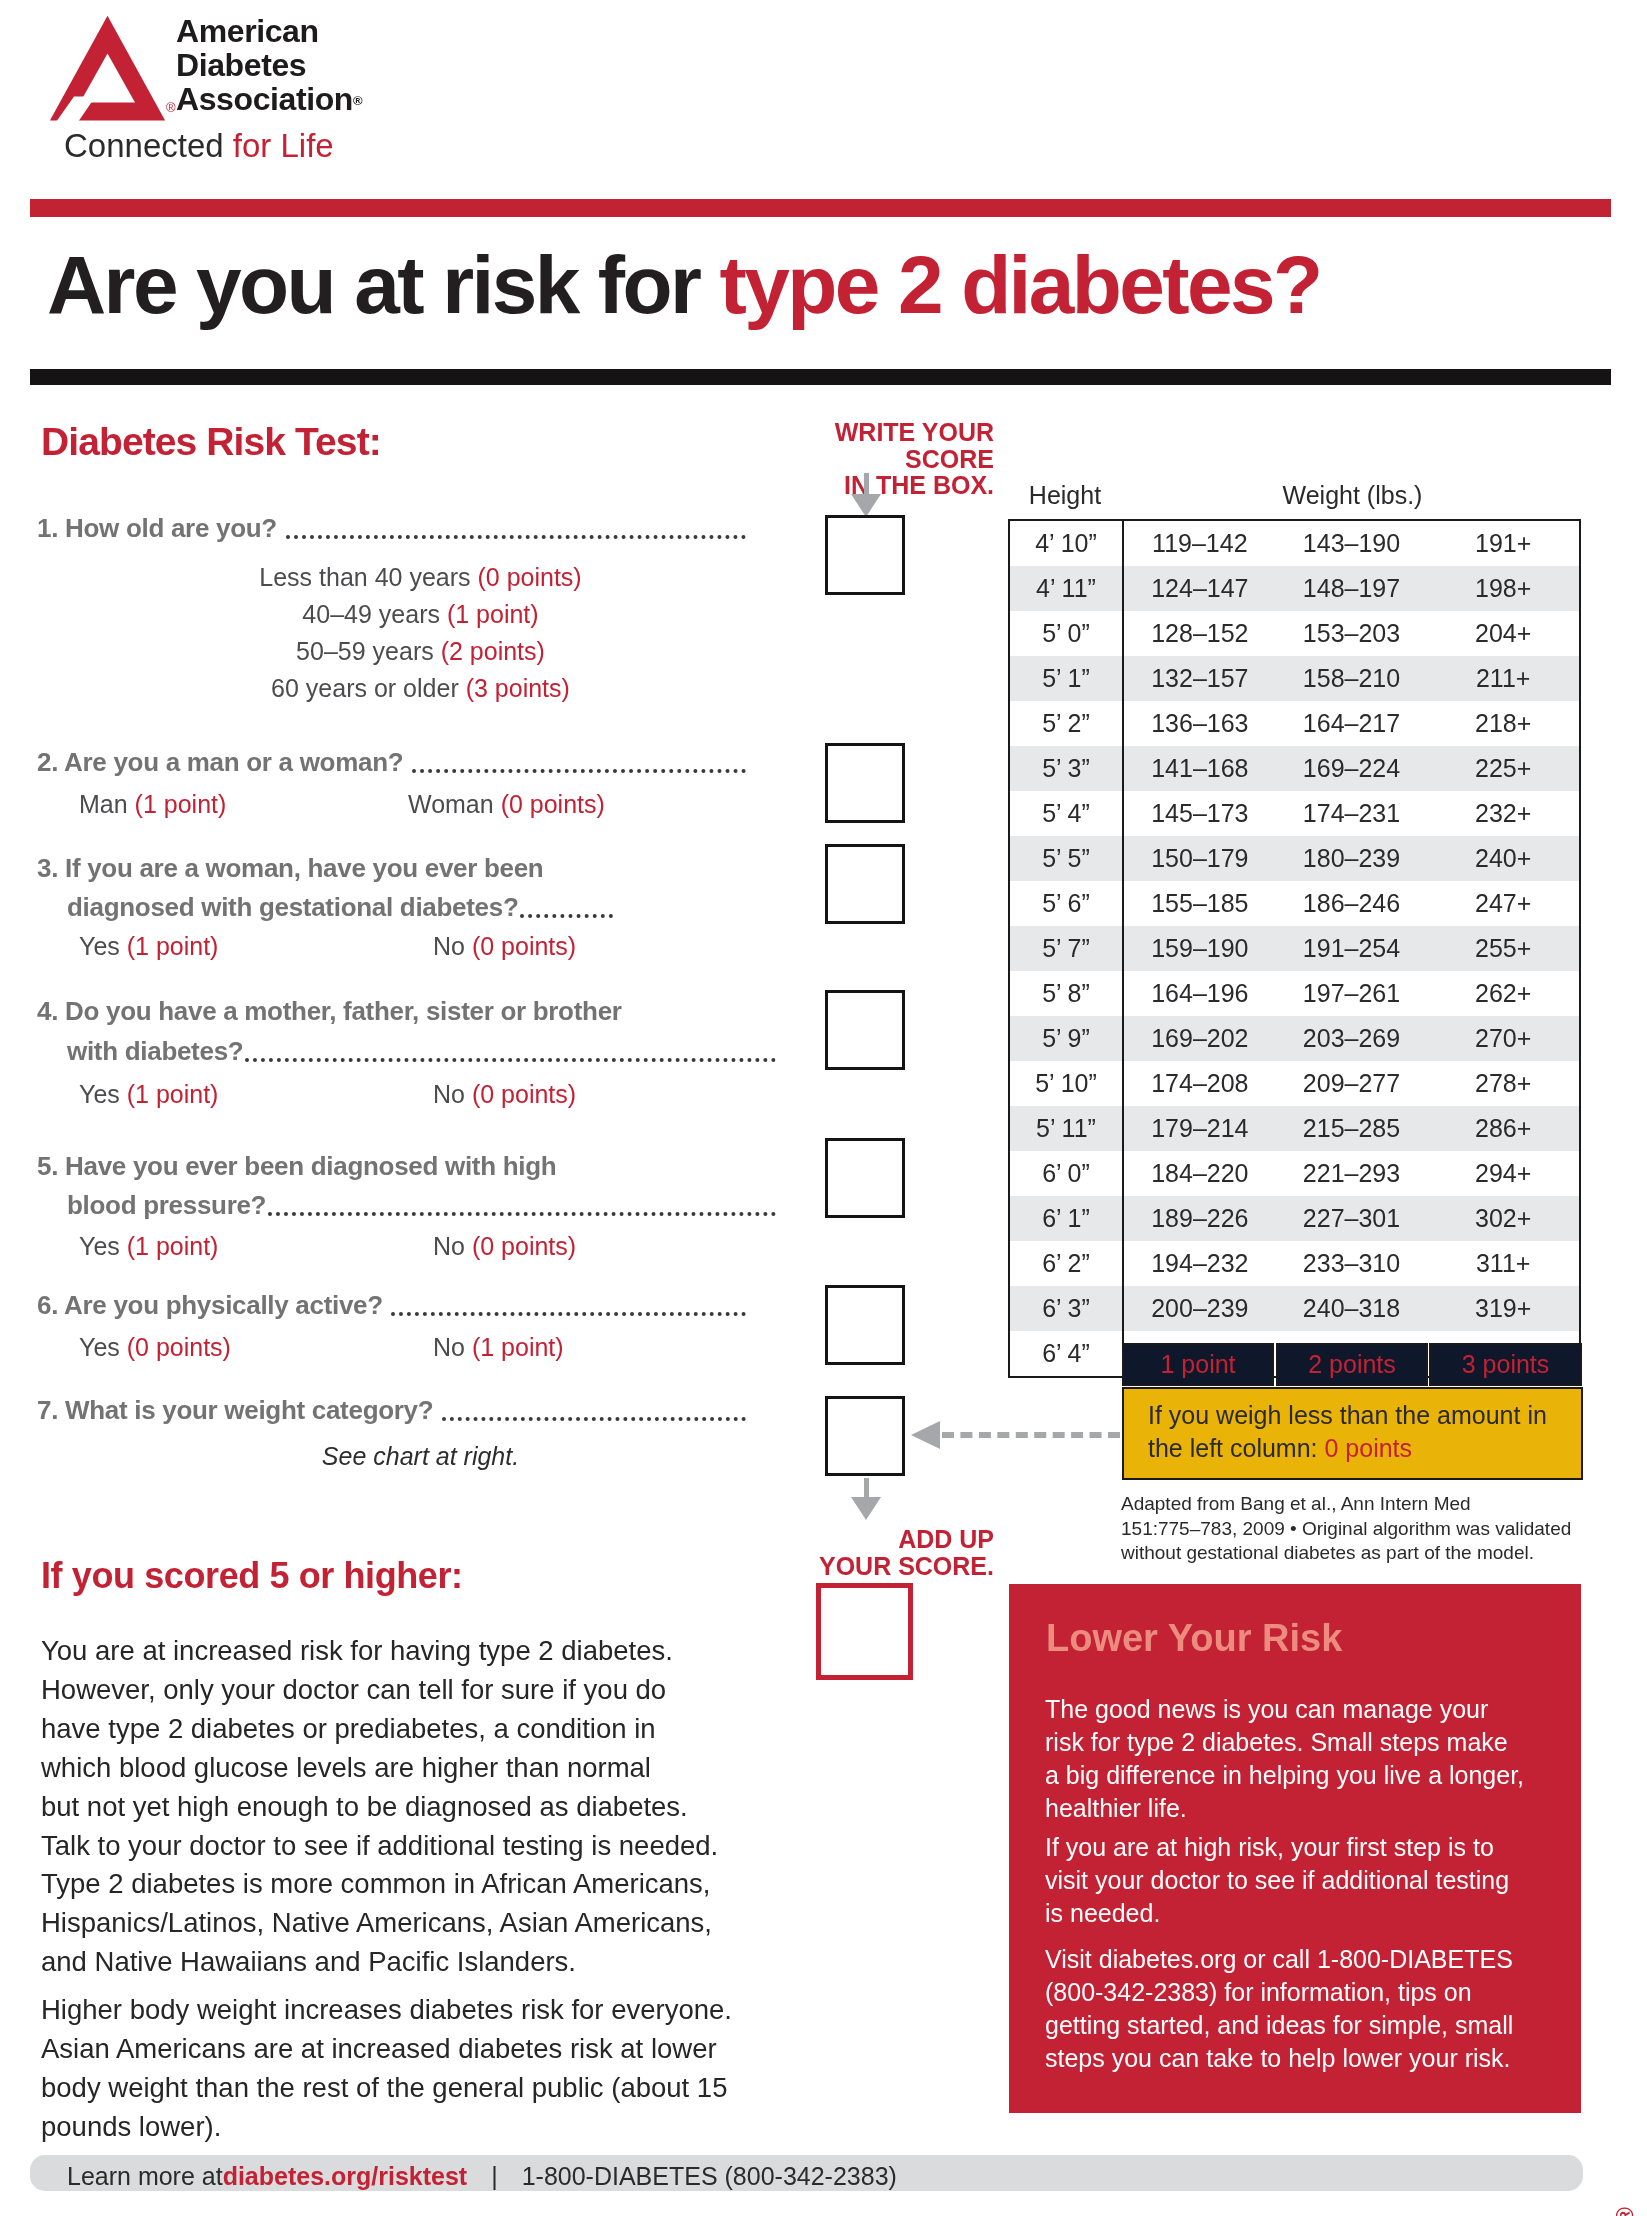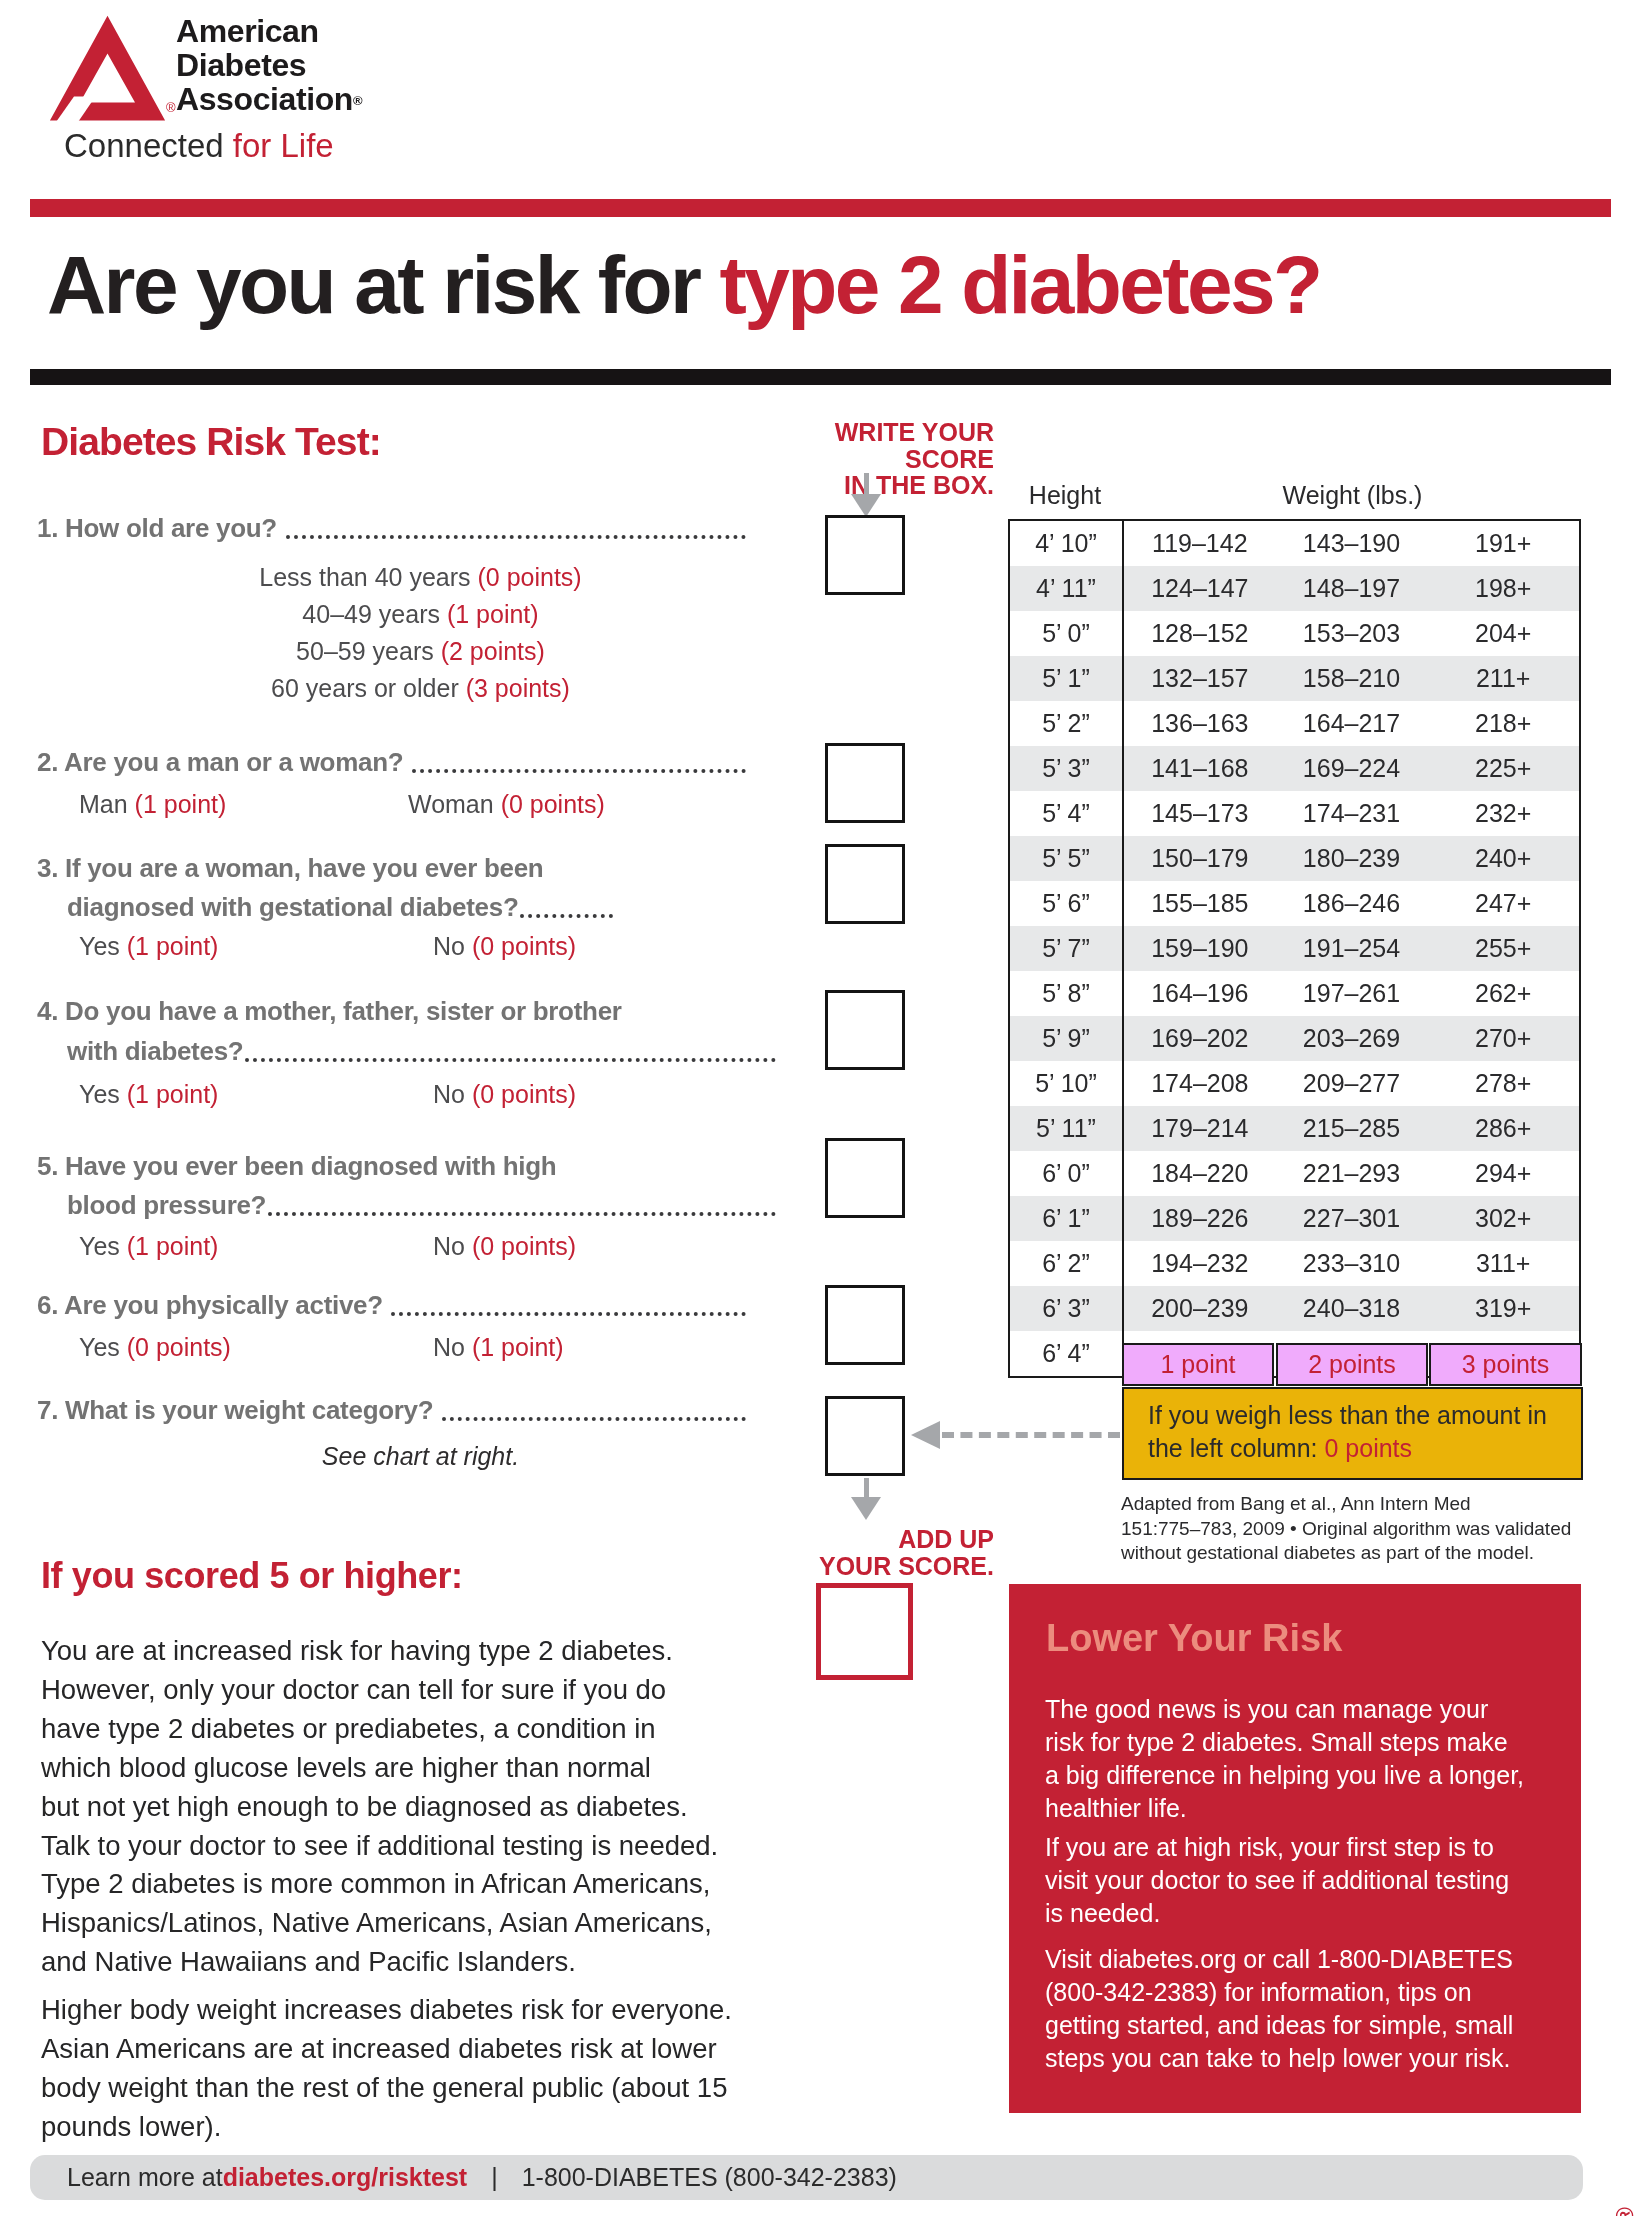--- a/index.html
+++ b/index.html
@@ -37,37 +37,37 @@
              border-bottom:14.6px solid transparent;border-right:29px solid #a5a7aa;}
   .total-box{position:absolute;left:816px;top:1583px;width:87px;height:87px;border:5.1px solid #c32134;background:#fff;}
   
   .thead{position:absolute;font-size:25px;color:#2a2a2c;text-align:center;}
   .wtable{position:absolute;left:1008px;top:519px;width:569px;border:2.6px solid #1a1a1a;background:#fff;}
   .trow{display:flex;height:45px;align-items:stretch;}
   .trow.alt{background:#e7e8e9;}
   .tc{flex:1;display:flex;align-items:center;justify-content:center;
       font-size:25px;color:#2a2a2c;}
   .tc.h{flex:0 0 112px;border-right:2.6px solid #1a1a1a;}
-  .pbox{position:absolute;height:39px;border:2.6px solid #1a1a1a;background:#f0abfc;display:flex;
+  .pbox{position:absolute;height:39px;border:2.6px solid #1a1a1a;background:#0f172a;display:flex;
         align-items:center;justify-content:center;font-size:25px;color:#c32134;}
   .notebox{position:absolute;left:1122px;top:1387px;width:461px;height:93px;border:2.6px solid #1a1a1a;
            box-sizing:border-box;background:#eab308;font-size:25px;color:#2a2a2c;line-height:33px;
            padding:10.3px 0 0 24px;}
   .source{position:absolute;left:1121px;top:1492px;font-size:19px;line-height:24.5px;
           color:#2a2a2c;white-space:pre-line;}
   
   .scored-h{position:absolute;left:41px;top:1555px;font-size:36px;font-weight:bold;color:#c32134;letter-spacing:-0.4px;}
   .para{position:absolute;left:41px;width:755px;font-size:27.5px;line-height:39px;color:#262627;white-space:pre-line;margin-top:18px;}
   
   .lower-box{position:absolute;left:1009px;top:1584px;width:572px;height:529px;background:#c32134;}
   .lower-h{position:absolute;left:37px;top:33px;font-size:38px;font-weight:bold;color:#ec8c7e;}
   .lower-p{position:absolute;left:36px;width:506px;font-size:25px;line-height:33px;color:#fff;white-space:pre-line;}
   
-  .footer{position:absolute;left:30px;top:2155px;width:1553px;height:45px;background:#dadbdc;
-          display:flex;align-items:center;font-size:25px;color:#2b2b2b;border-radius:15px;}
+  .footer{position:absolute;left:30px;top:2155px;width:1553px;height:36px;background:#dadbdc;
+          display:flex;align-items:flex-end;font-size:25px;color:#2b2b2b;border-radius:15px;}
   .footer .pad{width:37px;}
   .flink{color:#c32134;font-weight:bold;}
   .fsep{margin:0 24px;color:#2b2b2b;}
   
   .vside{position:absolute;right:7.7px;bottom:8.6px;transform-origin:bottom right;
          transform:rotate(-90deg);white-space:nowrap;font-size:23px;color:#2b2b2b;}
   .vside .vred{color:#c32134;font-weight:bold;}
 </style>
 </head>
 <body>

